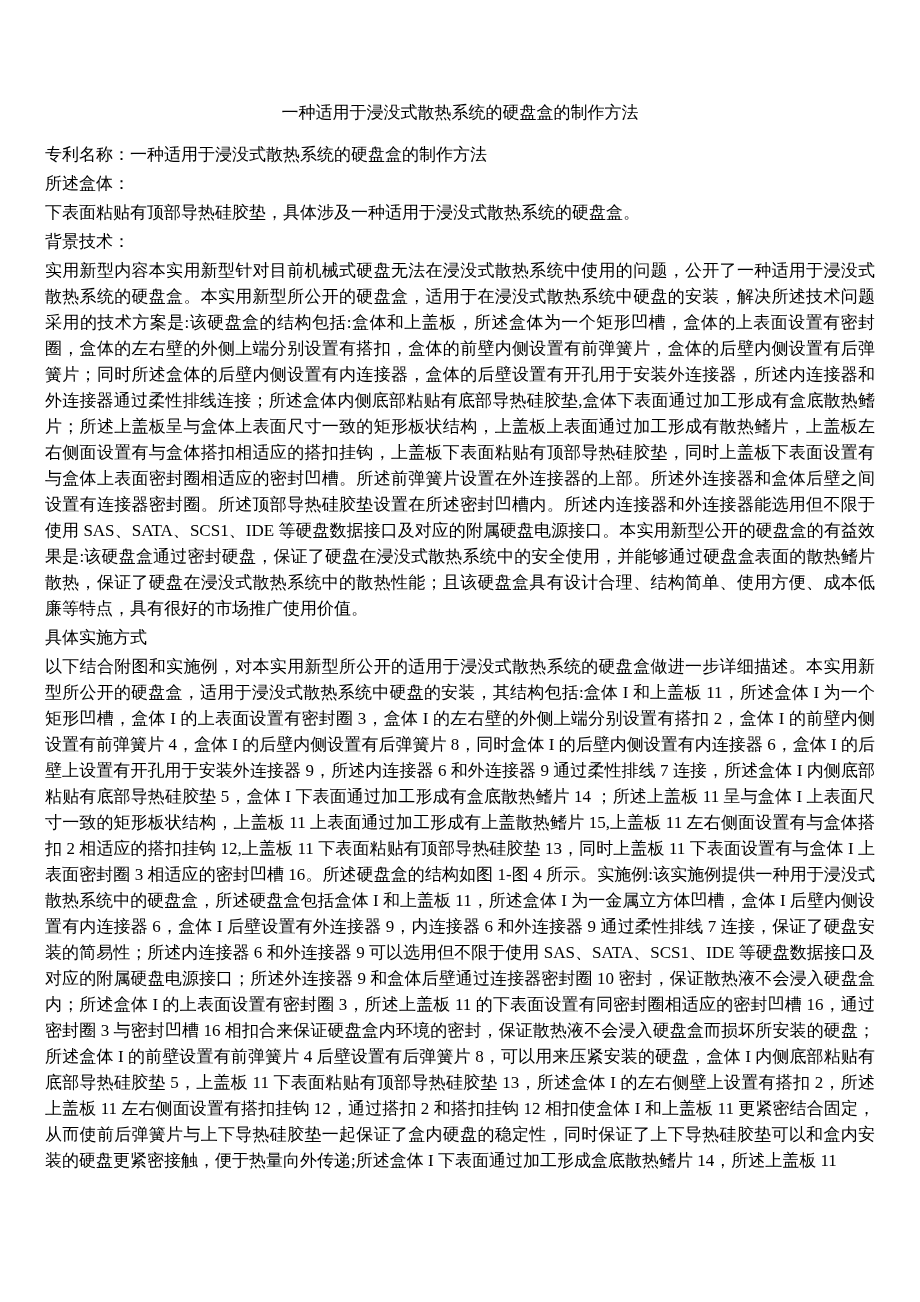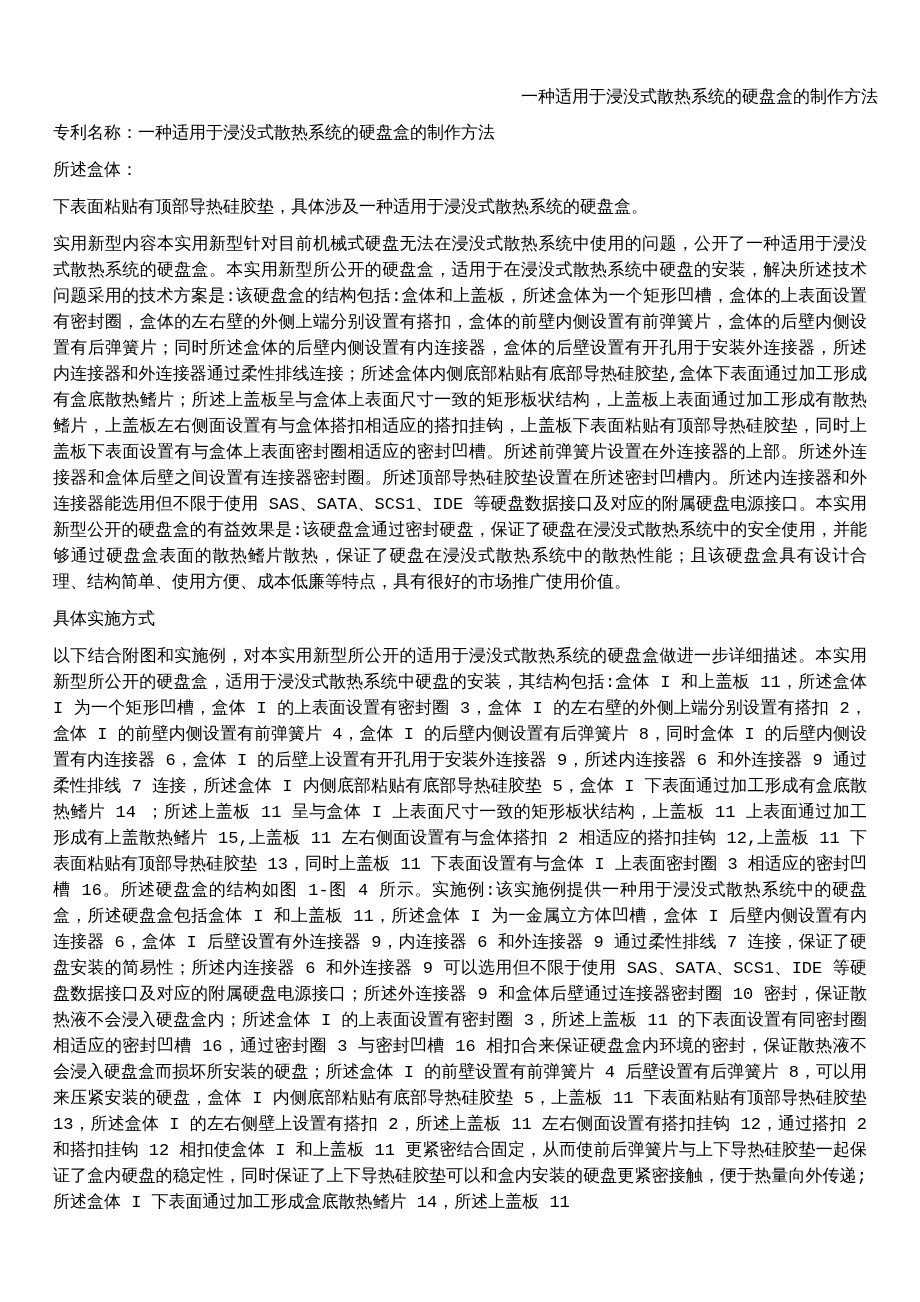--- a/index.html
+++ b/index.html
@@ -13,49 +13,49 @@
     min-height: 1302px;
     margin: 0 auto;
     padding: 84px 42px 40px 42px;
     background: #ffffff;
     color: #000000;
     font-family: "Liberation Serif", "DejaVu Serif", serif;
     font-size: 17px;
     line-height: 26px;
   }
   .doc-title {
-    margin: 0;
+    margin: 16px;
     padding: 0;
     font-size: 17px;
     font-weight: normal;
-    text-align: right;
+    text-align: center;
     line-height: 26px;
   }
   .para {
-    margin: 11px;
+    margin: 3px;
     padding: 0;
     text-align: justify;
     text-justify: inter-ideograph;
     word-break: break-all;
     overflow-wrap: break-word;
-    font-family: Liberation Mono, monospace;
   }
 </style>
 </head>
 <body>
 
 <div class="page">
   <h1 class="doc-title">一种适用于浸没式散热系统的硬盘盒的制作方法</h1>
 
   <p class="para">专利名称：一种适用于浸没式散热系统的硬盘盒的制作方法</p>
 
   <p class="para">所述盒体：</p>
 
   <p class="para">下表面粘贴有顶部导热硅胶垫，具体涉及一种适用于浸没式散热系统的硬盘盒。</p>
 
+  <p class="para">背景技术：</p>
 
 
   <p class="para">实用新型内容本实用新型针对目前机械式硬盘无法在浸没式散热系统中使用的问题，公开了一种适用于浸没式散热系统的硬盘盒。本实用新型所公开的硬盘盒，适用于在浸没式散热系统中硬盘的安装，解决所述技术问题采用的技术方案是:该硬盘盒的结构包括:盒体和上盖板，所述盒体为一个矩形凹槽，盒体的上表面设置有密封圈，盒体的左右壁的外侧上端分别设置有搭扣，盒体的前壁内侧设置有前弹簧片，盒体的后壁内侧设置有后弹簧片；同时所述盒体的后壁内侧设置有内连接器，盒体的后壁设置有开孔用于安装外连接器，所述内连接器和外连接器通过柔性排线连接；所述盒体内侧底部粘贴有底部导热硅胶垫,盒体下表面通过加工形成有盒底散热鳍片；所述上盖板呈与盒体上表面尺寸一致的矩形板状结构，上盖板上表面通过加工形成有散热鳍片，上盖板左右侧面设置有与盒体搭扣相适应的搭扣挂钩，上盖板下表面粘贴有顶部导热硅胶垫，同时上盖板下表面设置有与盒体上表面密封圈相适应的密封凹槽。所述前弹簧片设置在外连接器的上部。所述外连接器和盒体后壁之间设置有连接器密封圈。所述顶部导热硅胶垫设置在所述密封凹槽内。所述内连接器和外连接器能选用但不限于使用 SAS、SATA、SCS1、IDE 等硬盘数据接口及对应的附属硬盘电源接口。本实用新型公开的硬盘盒的有益效果是:该硬盘盒通过密封硬盘，保证了硬盘在浸没式散热系统中的安全使用，并能够通过硬盘盒表面的散热鳍片散热，保证了硬盘在浸没式散热系统中的散热性能；且该硬盘盒具有设计合理、结构简单、使用方便、成本低廉等特点，具有很好的市场推广使用价值。</p>
 
 
   <p class="para">具体实施方式</p>
 
   <p class="para">以下结合附图和实施例，对本实用新型所公开的适用于浸没式散热系统的硬盘盒做进一步详细描述。本实用新型所公开的硬盘盒，适用于浸没式散热系统中硬盘的安装，其结构包括:盒体 I 和上盖板 11，所述盒体 I 为一个矩形凹槽，盒体 I 的上表面设置有密封圈 3，盒体 I 的左右壁的外侧上端分别设置有搭扣 2，盒体 I 的前壁内侧设置有前弹簧片 4，盒体 I 的后壁内侧设置有后弹簧片 8，同时盒体 I 的后壁内侧设置有内连接器 6，盒体 I 的后壁上设置有开孔用于安装外连接器 9，所述内连接器 6 和外连接器 9 通过柔性排线 7 连接，所述盒体 I 内侧底部粘贴有底部导热硅胶垫 5，盒体 I 下表面通过加工形成有盒底散热鳍片 14 ；所述上盖板 11 呈与盒体 I 上表面尺寸一致的矩形板状结构，上盖板 11 上表面通过加工形成有上盖散热鳍片 15,上盖板 11 左右侧面设置有与盒体搭扣 2 相适应的搭扣挂钩 12,上盖板 11 下表面粘贴有顶部导热硅胶垫 13，同时上盖板 11 下表面设置有与盒体 I 上表面密封圈 3 相适应的密封凹槽 16。所述硬盘盒的结构如图 1-图 4 所示。实施例:该实施例提供一种用于浸没式散热系统中的硬盘盒，所述硬盘盒包括盒体 I 和上盖板 11，所述盒体 I 为一金属立方体凹槽，盒体 I 后壁内侧设置有内连接器 6，盒体 I 后壁设置有外连接器 9，内连接器 6 和外连接器 9 通过柔性排线 7 连接，保证了硬盘安装的简易性；所述内连接器 6 和外连接器 9 可以选用但不限于使用 SAS、SATA、SCS1、IDE 等硬盘数据接口及对应的附属硬盘电源接口；所述外连接器 9 和盒体后壁通过连接器密封圈 10 密封，保证散热液不会浸入硬盘盒内；所述盒体 I 的上表面设置有密封圈 3，所述上盖板 11 的下表面设置有同密封圈相适应的密封凹槽 16，通过密封圈 3 与密封凹槽 16 相扣合来保证硬盘盒内环境的密封，保证散热液不会浸入硬盘盒而损坏所安装的硬盘；所述盒体 I 的前壁设置有前弹簧片 4 后壁设置有后弹簧片 8，可以用来压紧安装的硬盘，盒体 I 内侧底部粘贴有底部导热硅胶垫 5，上盖板 11 下表面粘贴有顶部导热硅胶垫 13，所述盒体 I 的左右侧壁上设置有搭扣 2，所述上盖板 11 左右侧面设置有搭扣挂钩 12，通过搭扣 2 和搭扣挂钩 12 相扣使盒体 I 和上盖板 11 更紧密结合固定，从而使前后弹簧片与上下导热硅胶垫一起保证了盒内硬盘的稳定性，同时保证了上下导热硅胶垫可以和盒内安装的硬盘更紧密接触，便于热量向外传递;所述盒体 I 下表面通过加工形成盒底散热鳍片 14，所述上盖板 11</p>
 </div>
 

